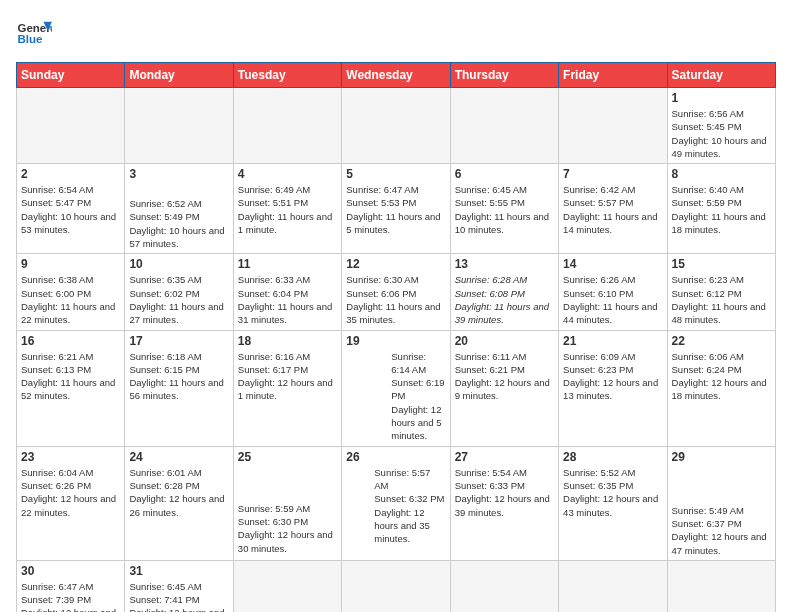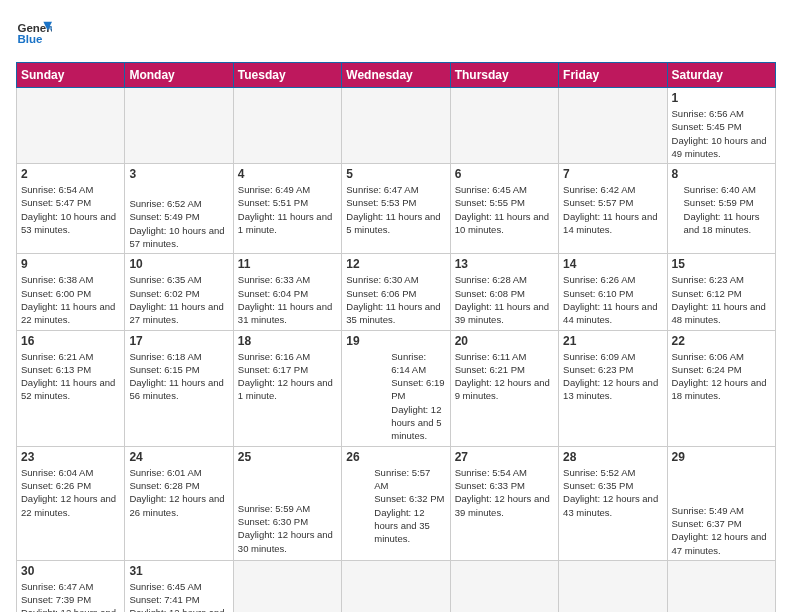--- a/index.html
+++ b/index.html
@@ -44,21 +44,21 @@
       font-size: 15px;
       color: #555;
       margin-top: 2px;
     }
     .calendar {
       width: 100%;
       border-collapse: collapse;
       font-size: 10px;
     }
     .calendar thead tr th {
-      background: #be185d;
+      background: #ef4444;
       color: #fff;
       font-size: 12px;
       font-weight: bold;
       padding: 5px 4px;
       text-align: left;
       border: 1px solid #1565a8;
     }
     .calendar tbody tr td {
       border: 1px solid #ccc;
       vertical-align: top;
@@ -161,21 +161,21 @@
 Daylight: 11 hours and 10 minutes.</div>
           </td>
           <td>
             <span class="day-number">7</span>
             <div class="day-info" style="white-space: pre-line;">Sunrise: 6:42 AM
 Sunset: 5:57 PM
 Daylight: 11 hours and 14 minutes.</div>
           </td>
           <td>
             <span class="day-number">8</span>
-            <div class="day-info" style="white-space: pre-line; margin-left: 12px;">Sunrise: 6:40 AM
+            <div class="day-info" style="white-space: pre-line;">Sunrise: 6:40 AM
 Sunset: 5:59 PM
 Daylight: 11 hours and 18 minutes.</div>
           </td>
         </tr>
         <tr>
           <td>
             <span class="day-number">9</span>
             <div class="day-info" style="white-space: pre-line;">Sunrise: 6:38 AM
 Sunset: 6:00 PM
 Daylight: 11 hours and 22 minutes.</div>
@@ -193,21 +193,21 @@
 Daylight: 11 hours and 31 minutes.</div>
           </td>
           <td>
             <span class="day-number">12</span>
             <div class="day-info" style="white-space: pre-line;">Sunrise: 6:30 AM
 Sunset: 6:06 PM
 Daylight: 11 hours and 35 minutes.</div>
           </td>
           <td>
             <span class="day-number">13</span>
-            <div class="day-info" style="white-space: pre-line;">Sunrise: 6:28 AM
+            <div class="day-info" style="white-space: pre-line; font-style: italic;">Sunrise: 6:28 AM
 Sunset: 6:08 PM
 Daylight: 11 hours and 39 minutes.</div>
           </td>
           <td>
             <span class="day-number">14</span>
             <div class="day-info" style="white-space: pre-line;">Sunrise: 6:26 AM
 Sunset: 6:10 PM
 Daylight: 11 hours and 44 minutes.</div>
           </td>
           <td>

